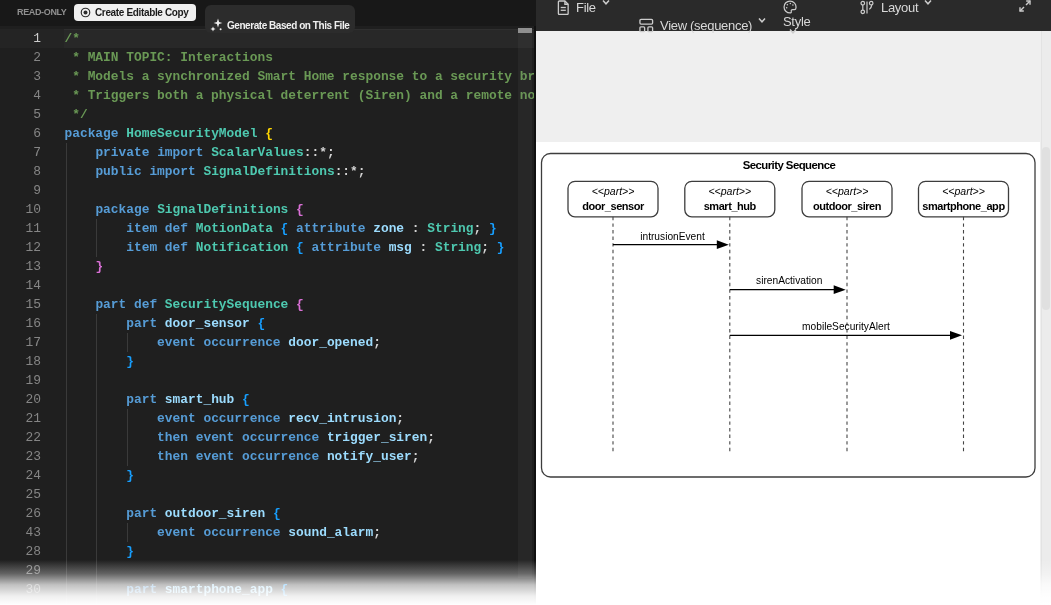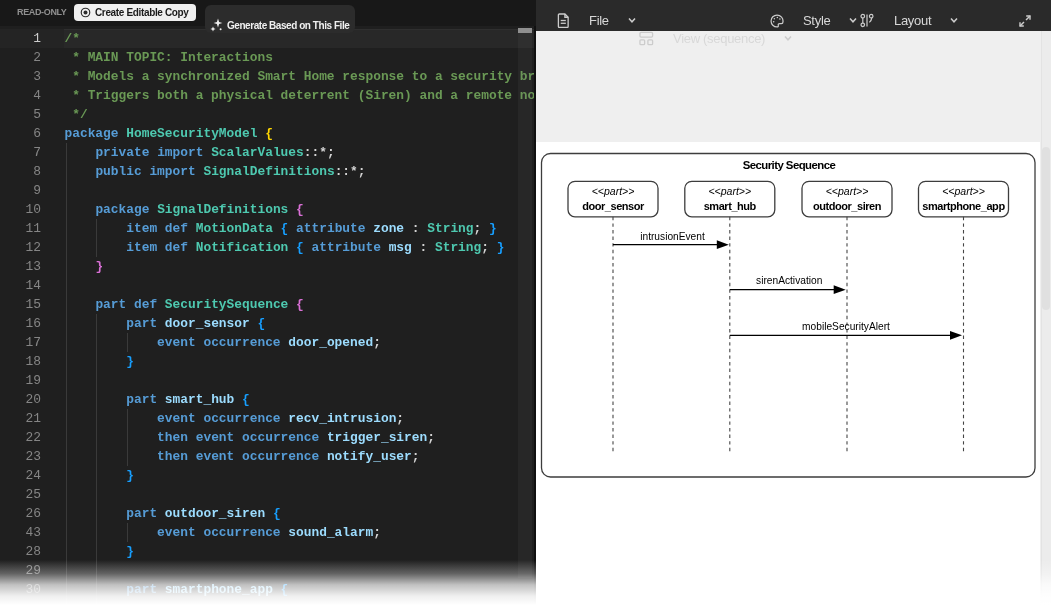--- a/index.html
+++ b/index.html
@@ -29,21 +29,21 @@
   .v { color:#9cdcfe; } 
   .c { color:#6a9955; } 
   .b1 { color:#ffd700; } .b2 { color:#da70d6; } .b3 { color:#179fff; }
 
   #vsb  { position:absolute; left:518px; top:28px; width:14px; height:550px; background:rgba(121,121,121,0.10); }
   #vsbm { position:absolute; left:518px; top:28px; width:14px; height:5px; background:#8f8f8f; }
 
   
   #right { position:absolute; left:536px; top:0; width:515px; height:605px; background:#efefef; }
   #rtb { position:absolute; left:0; top:0; width:515px; height:31px; background:#2a2a2a; color:#d8d8d8; font-size:13px; letter-spacing:-0.3px; }
-  #rtb .it { position:absolute; top:0; height:41px; display:flex; align-items:center;gap:13px; }
+  #rtb .it { position:absolute; top:0; height:41px; display:flex; align-items:flex-start; }
   #canvas { position:absolute; left:0; top:142px; width:504px; height:463px; background:#ffffff; }
   #rsb { position:absolute; left:505px; top:31px; width:10px; height:574px; background:#ececec; border-left:1px solid #e3e3e3; }
   #rsbm { position:absolute; left:506px; top:147px; width:8px; height:163px; background:#e0e0e0; border-radius:4px; }
 
   #dsvg { position:absolute; left:0px; top:31px; }
 
   
   #fade { position:absolute; left:0; top:560px; width:1051px; height:45px; pointer-events:none;
           background:linear-gradient(to bottom, rgba(255,255,255,0) 0%, rgba(255,255,255,0.3) 30%, rgba(255,255,255,0.72) 55%, rgba(255,255,255,0.93) 80%, rgba(255,255,255,1) 100%); }
 </style>
@@ -182,21 +182,21 @@
         <svg width="15" height="15" viewBox="0 0 16 16" style="margin-right:6px;">
             <rect x="1" y="1.5" width="13.5" height="5" rx="1.2" fill="none" stroke="#cccccc" stroke-width="1.4"></rect>
             <rect x="1" y="9.5" width="5" height="5" rx="1" fill="none" stroke="#cccccc" stroke-width="1.4"></rect>
             <rect x="9.5" y="9.5" width="5" height="5" rx="1" fill="none" stroke="#cccccc" stroke-width="1.4"></rect>
           </svg>
         View (sequence)
         <svg width="8" height="5" viewBox="0 0 8 5" style="margin-left:6px;">
             <path d="M1 0.5 L4 3.8 L7 0.5" fill="none" stroke="#cccccc" stroke-width="1.5"></path>
           </svg>
       </span>
-      <span class="it" style="left:234px;">
+      <span class="it" style="left:247px;flex-direction:column;">
         <svg width="14" height="14" viewBox="0 0 16 16" style="margin-right:6px;">
             <path d="M8 1.2 a6.8 6.8 0 1 0 0 13.6 c1.2 0 1.8-0.8 1.5-1.8 c-0.3-1.1 0.2-2.1 1.5-2.1 h2 c1.1 0 1.8-0.7 1.8-1.9 A6.8 6.8 0 0 0 8 1.2 z" fill="none" stroke="#cccccc" stroke-width="1.4"></path>
             <circle cx="5" cy="5.4" r="0.9" fill="#cccccc"></circle>
             <circle cx="8.4" cy="4" r="0.9" fill="#cccccc"></circle>
             <circle cx="11.3" cy="5.8" r="0.9" fill="#cccccc"></circle>
             <circle cx="4.2" cy="8.8" r="0.9" fill="#cccccc"></circle>
           </svg>
         Style
         <svg width="8" height="5" viewBox="0 0 8 5" style="margin-left:6px;">
             <path d="M1 0.5 L4 3.8 L7 0.5" fill="none" stroke="#cccccc" stroke-width="1.5"></path>

